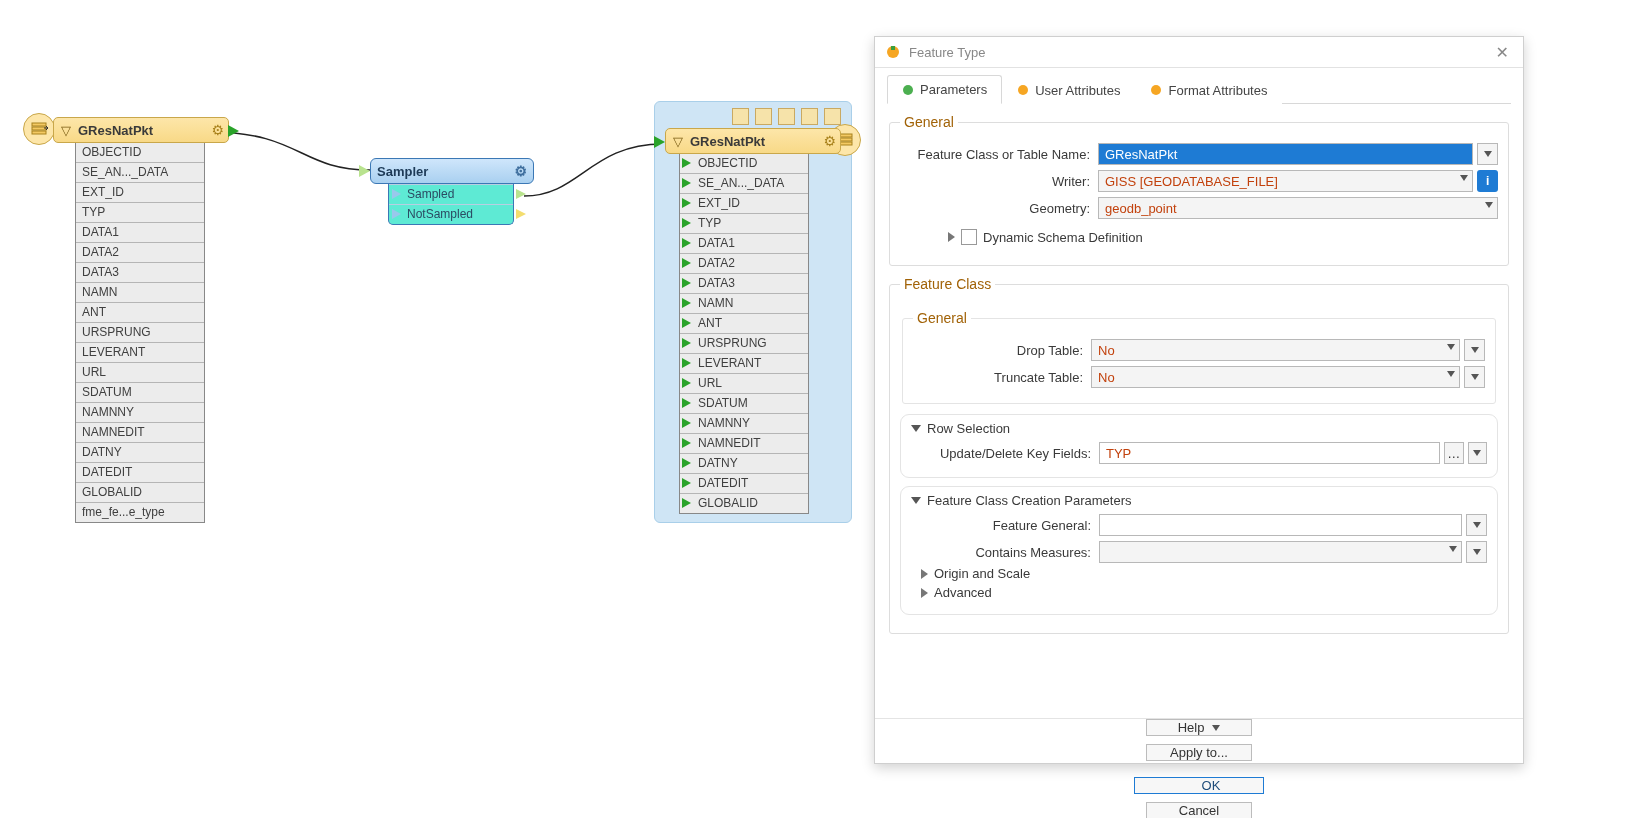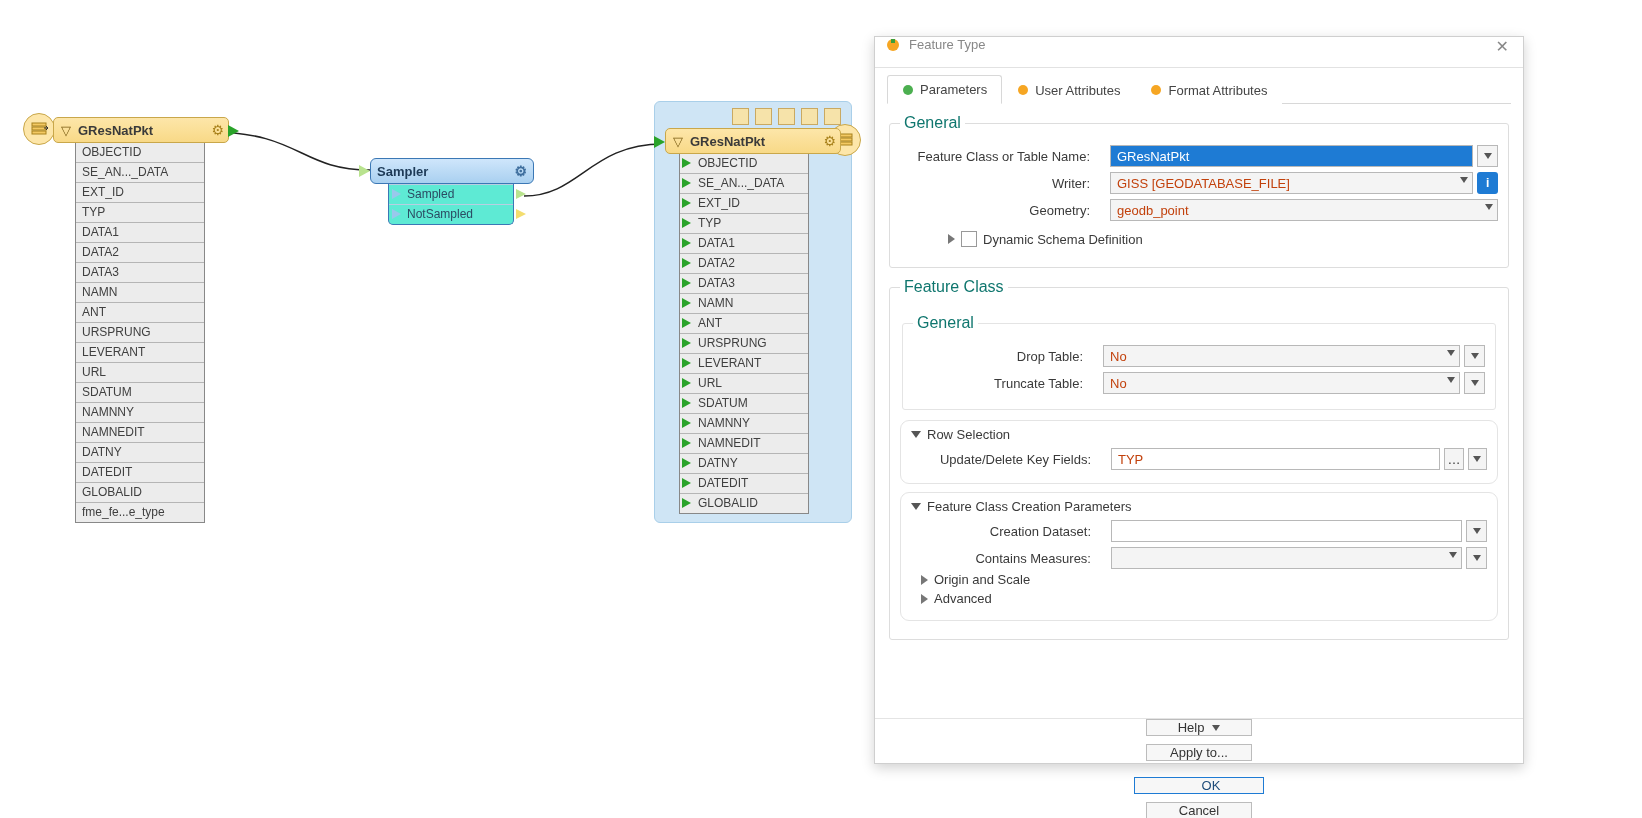--- a/index.html
+++ b/index.html
@@ -38,32 +38,32 @@
   .t-ports{ border:1px solid #3b78b5; border-top:none; background:#5eead4; border-radius:0 0 5px 5px; width:124px; margin-left:18px;}
   .t-port{ height:19px; line-height:19px; padding-left:18px; border-top:1px solid #b9cee1; color:#2b4b63; position:relative; font-size:12px;}
   .t-port::before{ content:""; position:absolute; left:3px; top:4px; width:0;height:0;border-top:5px solid transparent;border-bottom:5px solid transparent;border-left:9px solid #99c8ec;}
   .t-port.out::after{ content:""; position:absolute; right:-13px; top:4px; width:0;height:0;border-top:5px solid transparent;border-bottom:5px solid transparent;border-left:10px solid #b9e38f;}
   .t-port.out.unused::after{ border-left-color:#f3dd6f;}
 
   .gear::before{ content:"\2699"; font-size:14px;}
 
   
   .dialog{ position:absolute; right:118px; top:36px; width:648px; height:726px; border:1px solid #cfcfcf; background:#fff; box-shadow:0 4px 12px rgba(0,0,0,0.18); display:flex; flex-direction:column;}
-  .dlg-title{ height:30px; display:flex; align-items:flex-start; padding:0 10px; border-bottom:1px solid #e2e2e2; color:#888;}
+  .dlg-title{ height:30px; display:flex; align-items:center; padding:0 10px; border-bottom:1px solid #e2e2e2; color:#888;}
   .dlg-title .app-icon{ width:16px; height:16px; margin-right:8px;}
   .dlg-close{ margin-left:auto; color:#888; font-size:16px; padding:0 4px; cursor:default;}
   .dlg-body{ flex:1; padding:6px 12px 0 12px; overflow:hidden;}
   .tabs{ display:flex; border-bottom:1px solid #d8d8d8;}
   .tab{ padding:6px 14px; border:1px solid transparent; border-bottom:none; display:flex; align-items:center; gap:6px; color:#444; position:relative; top:1px; background:#fff;}
   .tab.active{ border-color:#d8d8d8; border-bottom:1px solid #fff; border-radius:3px 3px 0 0;}
   .tab .ticon{ width:12px;height:12px;}
   fieldset{ border:1px solid #ddd; border-radius:3px; margin:10px 2px; padding:8px 10px 10px 10px;}
-  legend{ color:#0f766e; padding:0 4px; font-size:16px;}
+  legend{ color:#a16207; padding:0 4px; font-size:14px;}
   .form-row{ display:flex; align-items:center; margin:5px 0;}
-  .form-label{ width:190px; text-align:right; padding-right:20px; color:#3a3a3a;}
+  .form-label{ width:190px; text-align:right; padding-right:8px; color:#3a3a3a;}
   .form-field{ flex:1; display:flex; align-items:center; gap:4px;}
   input.txt, .combo{ height:22px; border:1px solid #b8b8b8; background:#fff; padding:0 6px; box-sizing:border-box; font:inherit; color:#c2410c;}
   input.txt{ width:100%;}
   input.txt.selected{ background:#1e7bd4; color:#fff;}
   .combo{ width:100%; display:flex; align-items:center; position:relative; background:#f4f4f4;}
   .combo .dd{ position:absolute; right:4px; top:4px; width:0;height:0;border-left:4px solid transparent;border-right:4px solid transparent;border-top:6px solid #555;}
   .square-btn{ width:22px; height:22px; border:1px solid #b8b8b8; background:#f4f4f4; display:flex; align-items:center; justify-content:center; box-sizing:border-box;}
   .square-btn .dd{ width:0;height:0;border-left:4px solid transparent;border-right:4px solid transparent;border-top:6px solid #555;}
   .info-btn{ width:22px;height:22px;border-radius:3px;background:#1e7bd4;color:#fff;display:flex;align-items:center;justify-content:center;font-weight:bold;font-size:12px;}
   .expander{ display:flex; align-items:center; gap:6px; color:#3a3a3a; margin:5px 0;}
@@ -299,21 +299,21 @@
             </div>
           </div>
         </div>
 
         <div class="sub-fs">
           <div class="expander">
               <span class="exp-caret down"></span>
               <span>Feature Class Creation Parameters</span>
             </div>
           <div class="form-row">
-            <div class="form-label" style="width:180px;">Creation Dataset:</div>
+            <div class="form-label" style="width:180px;">Feature General:</div>
             <div class="form-field">
               <input class="txt" style="">
               <div class="square-btn">
                   <span class="dd"></span>
                 </div>
             </div>
           </div>
           <div class="form-row">
             <div class="form-label" style="width:180px;">Contains Measures:</div>
             <div class="form-field">

